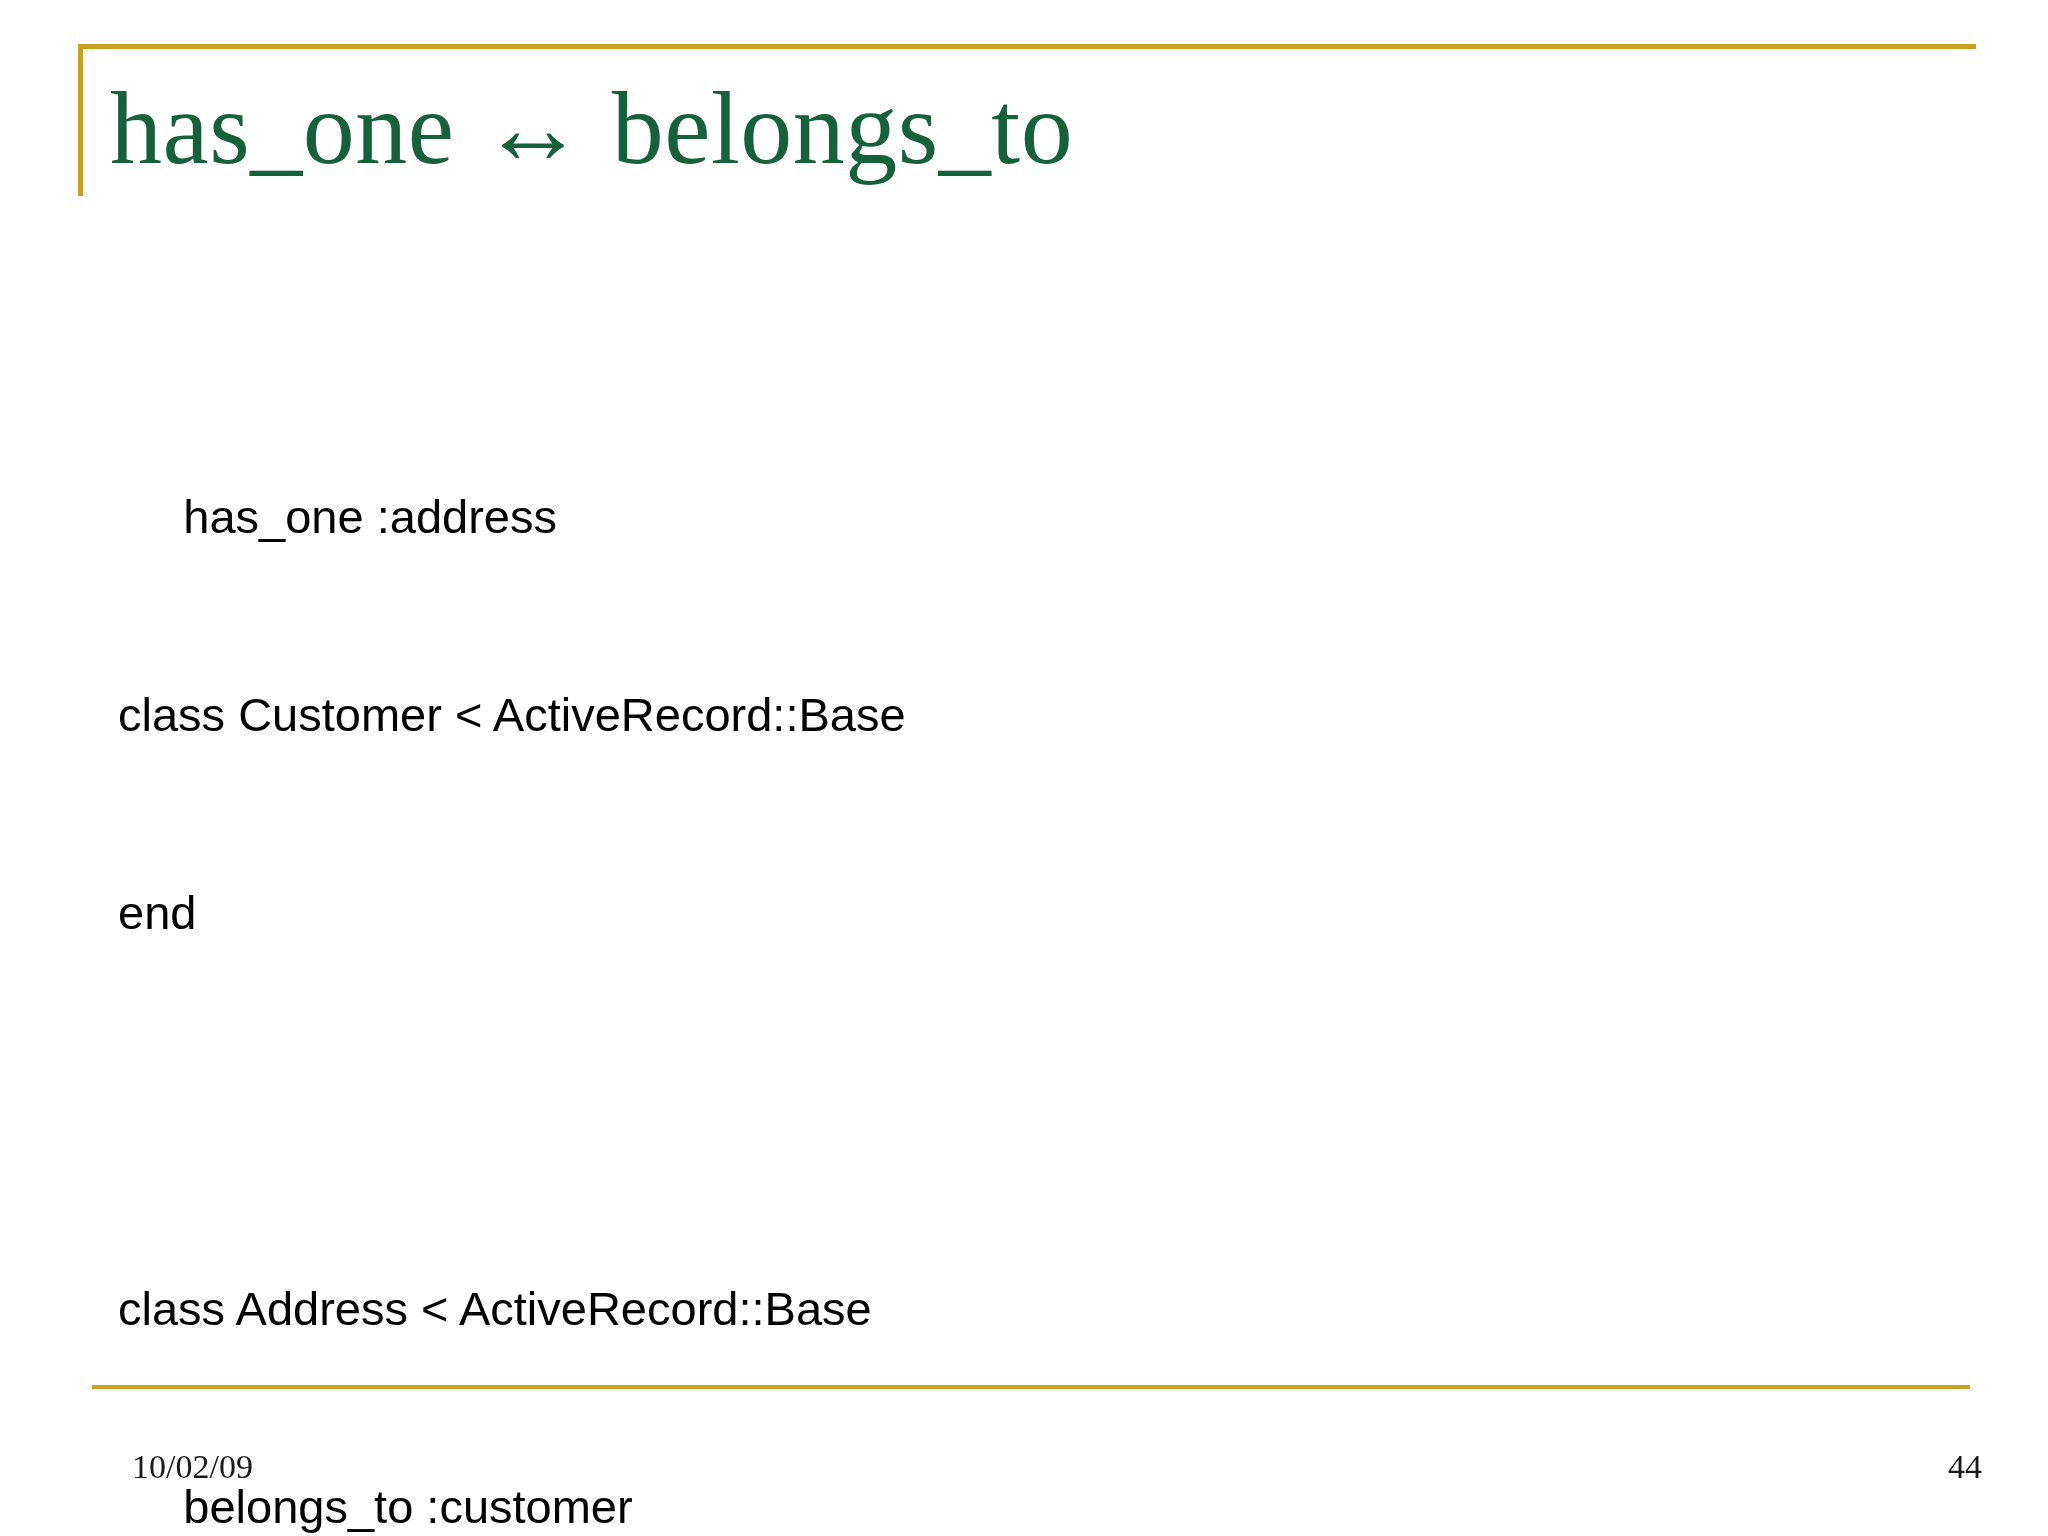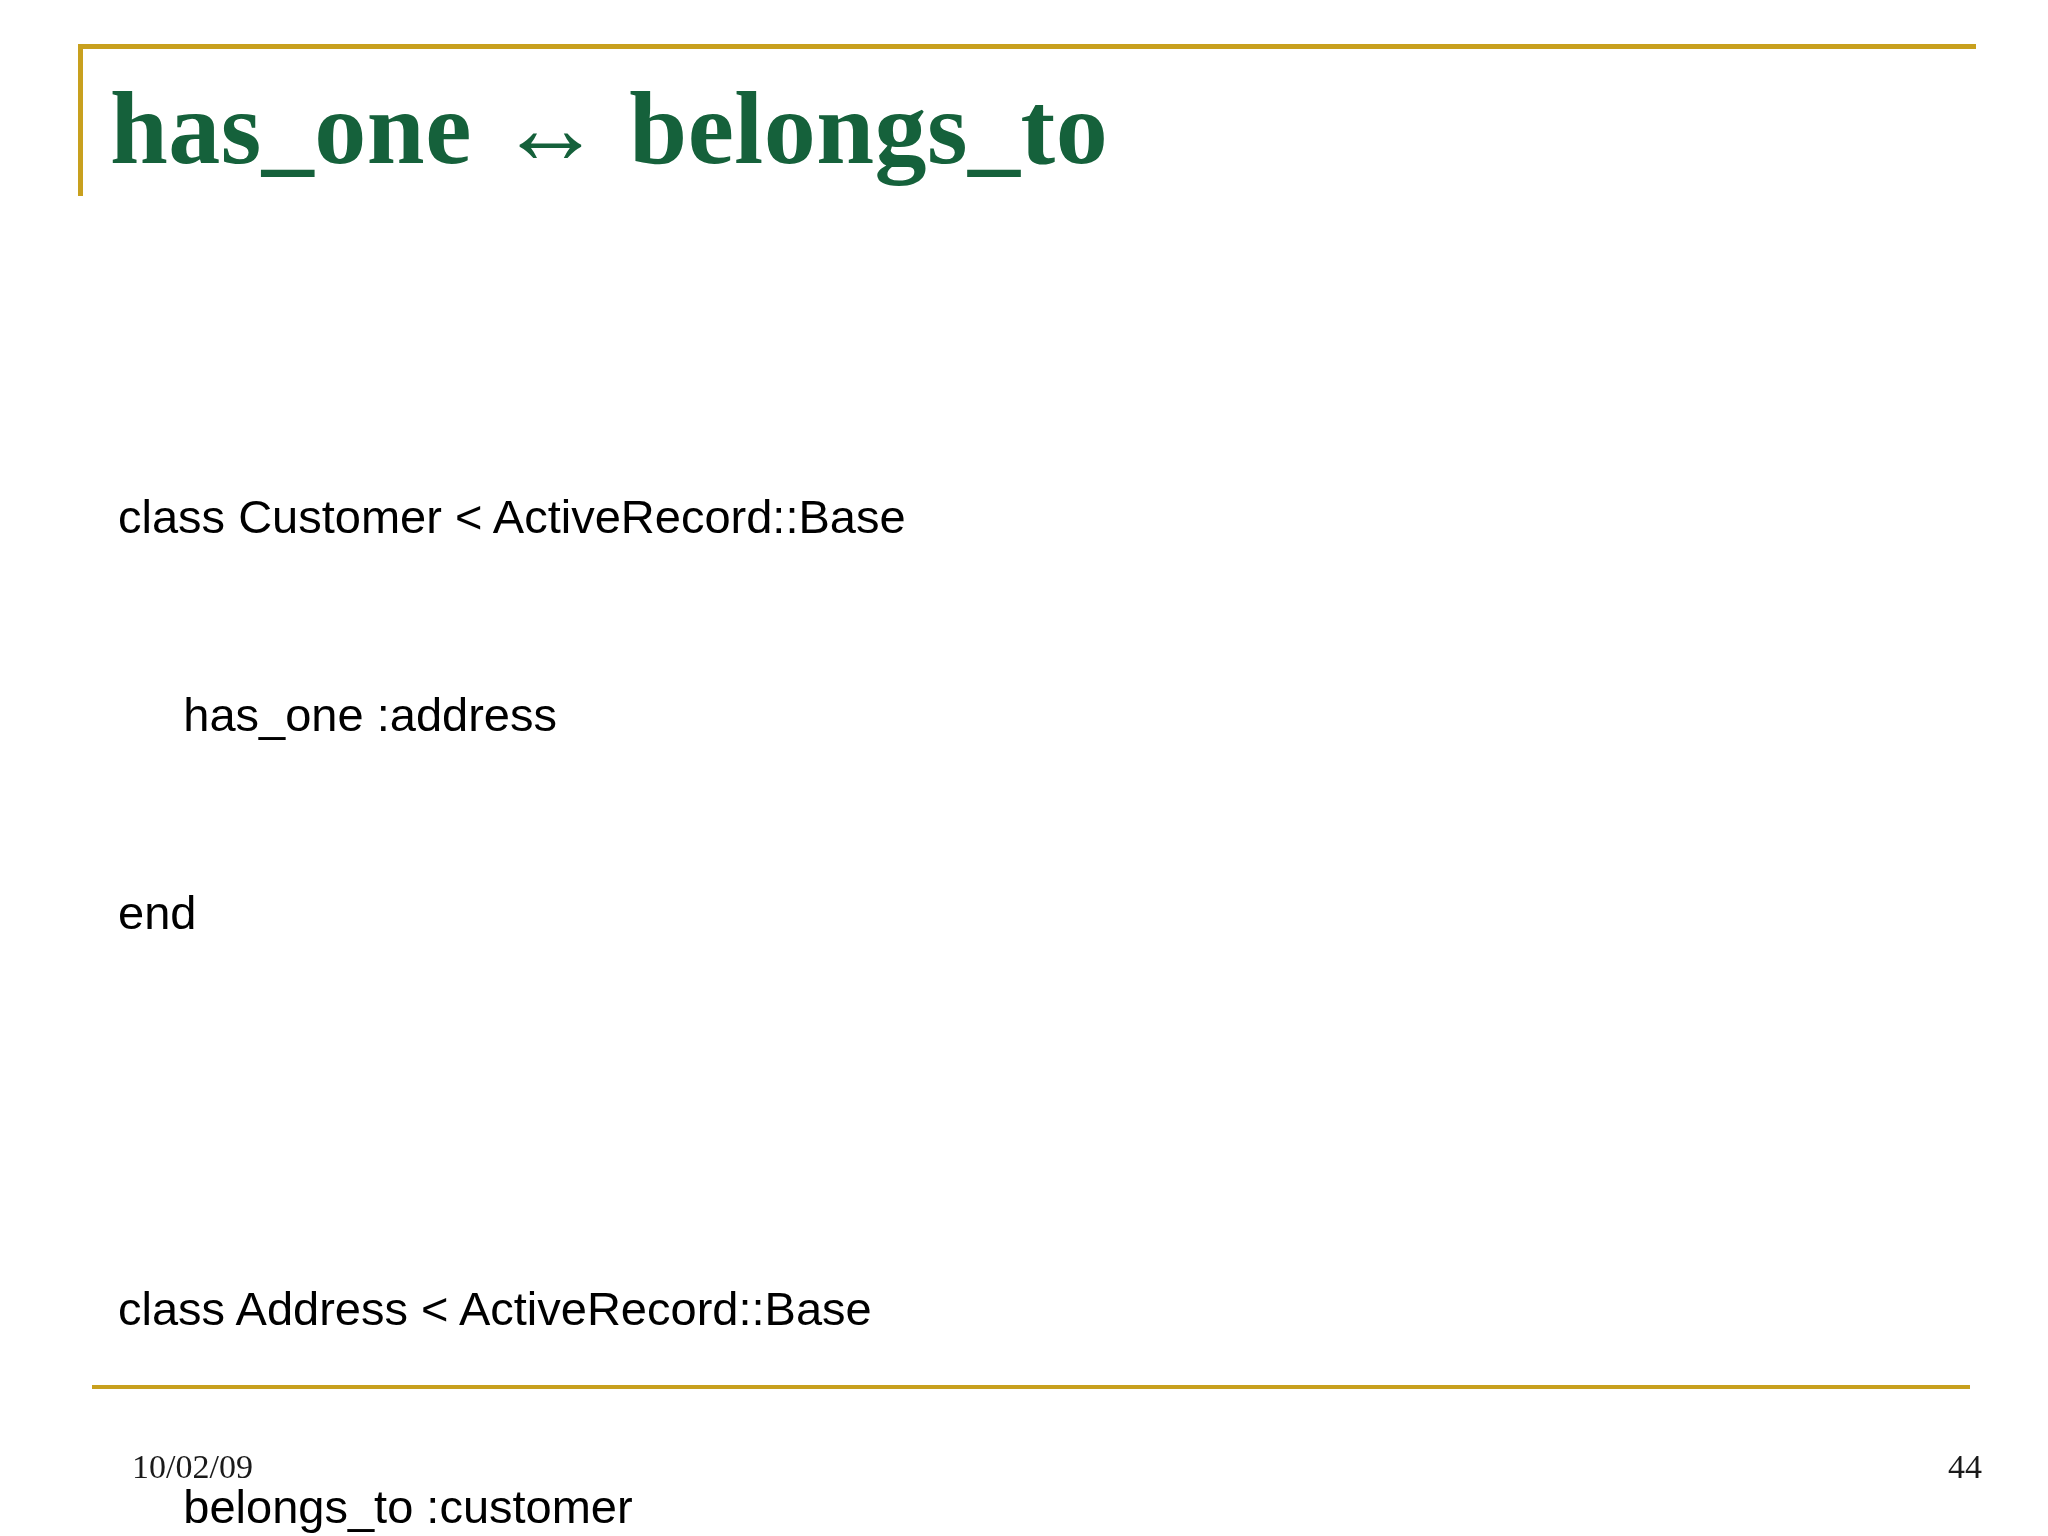--- a/index.html
+++ b/index.html
@@ -43,21 +43,20 @@
     position: absolute;
     left: 110px;
     top: 72px;
     width: 1800px;
     font-family: "Liberation Serif", "DejaVu Serif", serif;
     font-size: 104px;
     line-height: 1.08;
     color: #15613b;
     white-space: nowrap;
     letter-spacing: 0.5px;
-    font-weight: bold;
   }
 
   
   .body-block {
     position: absolute;
     left: 118px;
     top: 352px;
     width: 1840px;
     font-family: "Liberation Sans", sans-serif;
     font-size: 47px;
@@ -117,22 +116,22 @@
 <body>
 
 <div class="slide">
 
   <div class="title-rule-top"></div>
   <div class="title-rule-left"></div>
 
   <div class="title">has_one ↔ belongs_to</div>
 
   <div class="body-block">
+    <div class="code-line">     has_one :address</div>
     <div class="code-line">class Customer &lt; ActiveRecord::Base</div>
-    <div class="code-line">     has_one :address</div>
     <div class="code-line">end</div>
     <div class="code-line blank"></div>
     <div class="code-line">class Address &lt; ActiveRecord::Base</div>
     <div class="code-line">     belongs_to :customer</div>
     
     
     
     
     
     

